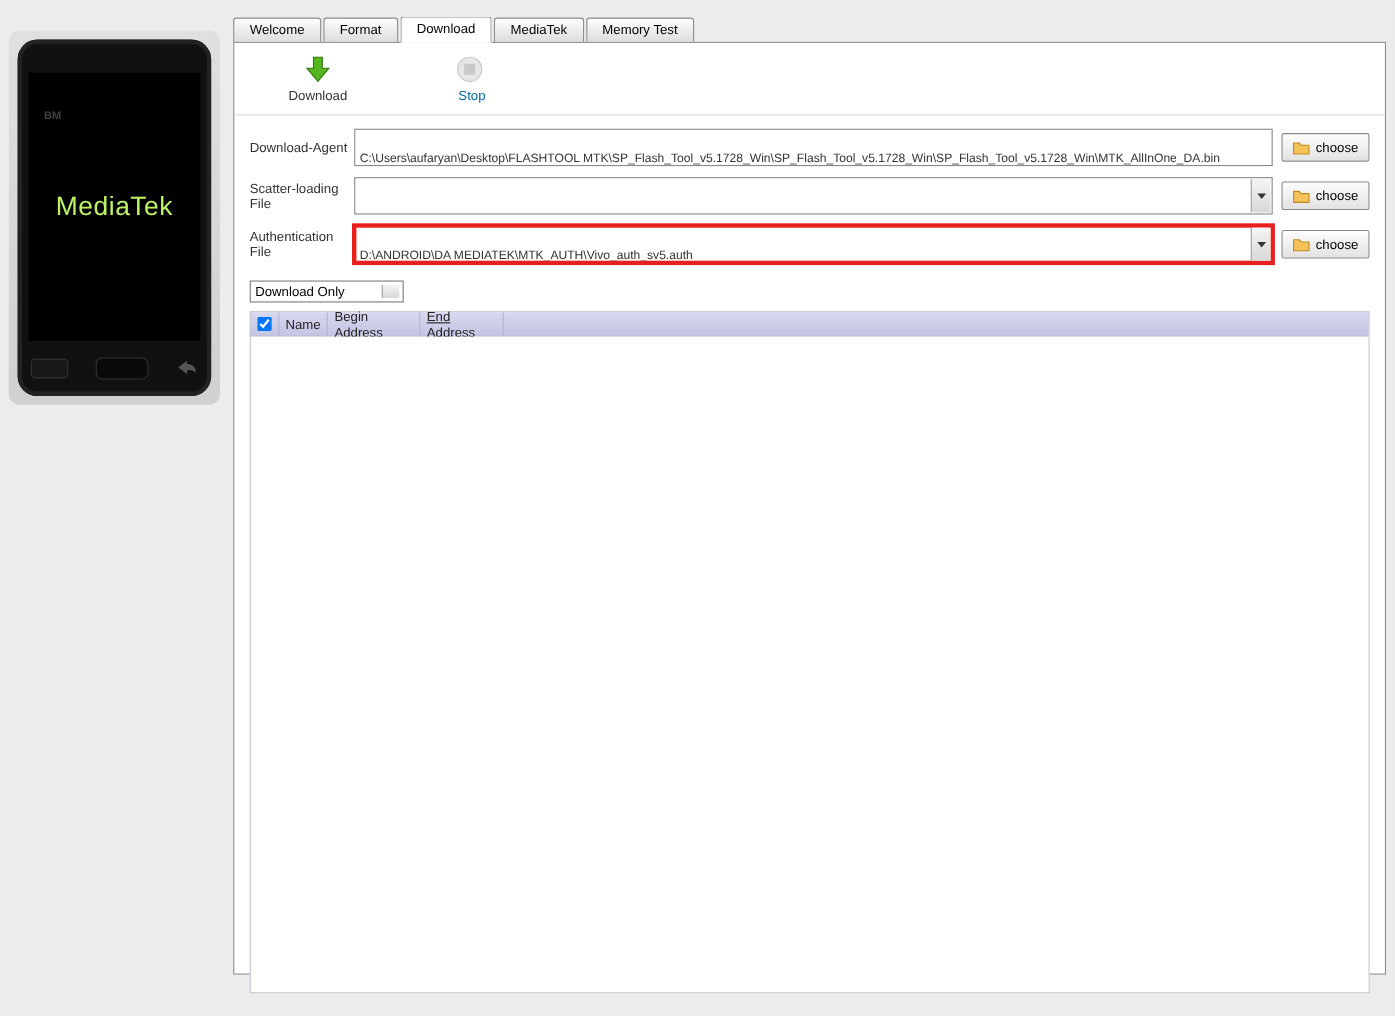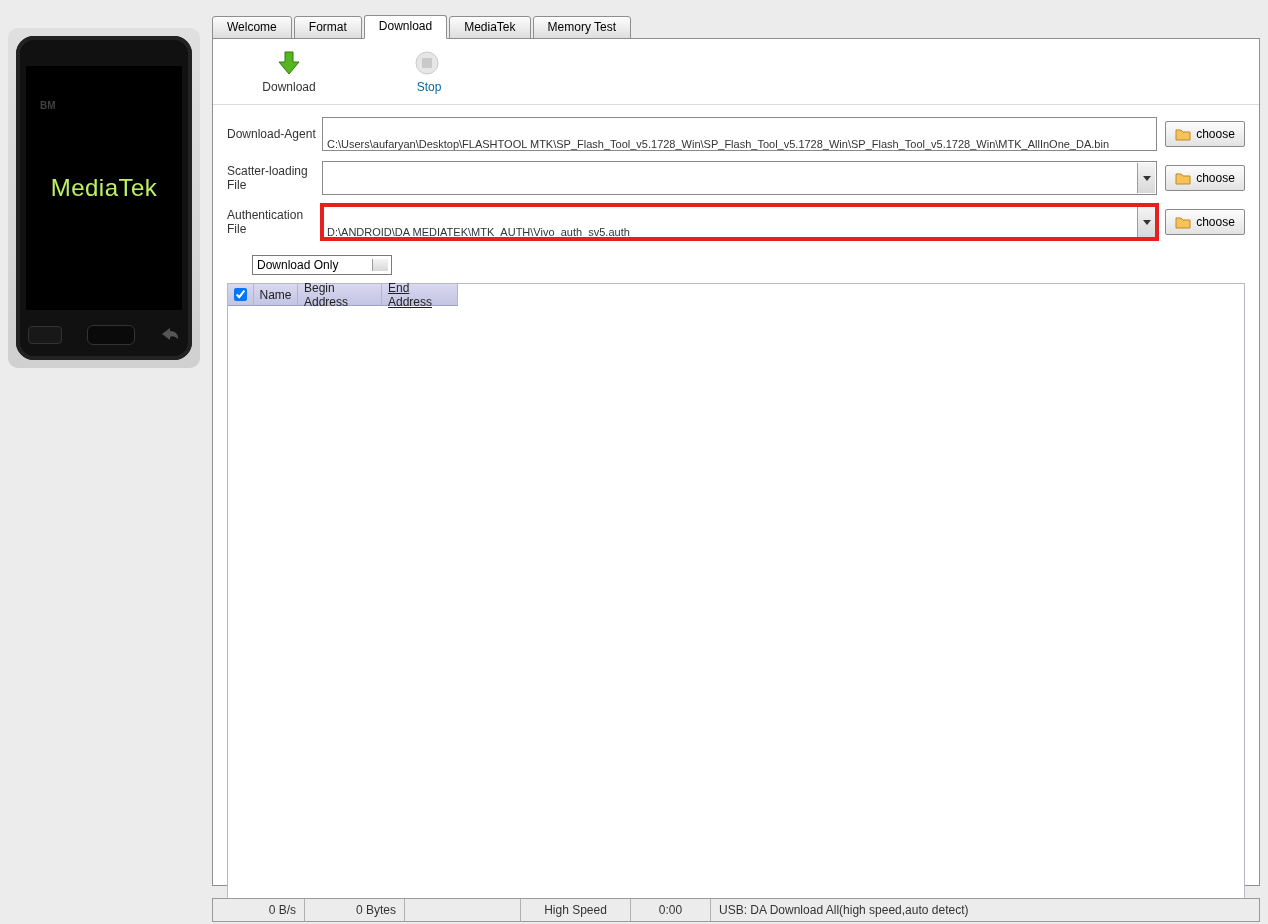--- a/index.html
+++ b/index.html
@@ -153,21 +153,21 @@
   display:flex; align-items:center; justify-content:center;
   gap:5px;
   cursor:pointer;
   font-size:12px;
 }
 .folder-icon { width:16px; height:13px; }
 .highlight-red {
   outline: 4px solid #e71f1f;
   outline-offset: -2px;
 }
-.mode-row { padding: 0 14px 6px 14px; margin-left: 25px; }
+.mode-row { padding: 0 14px 6px 14px; }
 .mode-select {
   width: 140px; height: 20px;
   border: 1px solid #7a7a7a;
   background: #fff;
   font-size: 12px;
   display:flex; align-items:center; padding:0 4px;
   position:relative;
 }
 .mode-select:after {
   content:""; position:absolute; right:3px; top:3px; bottom:3px;
@@ -179,21 +179,21 @@
   position:absolute; right:7px; top:7px;
   border-left:4px solid transparent;
   border-right:4px solid transparent;
   border-top:5px solid #333;
 }
 
 .grid {
   margin: 2px 14px 4px 14px;
   border: 1px solid #b8b8c8;
   height: 620px;
-  display:flex; 
+  display:flex; flex-direction:column;
   background:#fff;
 }
 .grid-head {
   display:flex;
   height: 22px;
   background: linear-gradient(#d8d8f0,#c4c4e4);
   border-bottom: 1px solid #a0a0c0;
 }
 .gh {
   border-right: 1px solid #b4b4d0;
@@ -348,21 +348,13 @@
             <input type="checkbox" checked="" style="">
           </div>
         <div class="gh name">Name</div>
         <div class="gh begin">Begin Address</div>
         <div class="gh end">End Address</div>
       </div>
       <div class="grid-body"></div>
     </div>
   </div>
 
-  <div class="status-outer">
-    <div class="scell first">0 B/s</div>
-    <div class="scell bytes">0 Bytes</div>
-    <div class="scell empty"></div>
-    <div class="scell speed">High Speed</div>
-    <div class="scell time">0:00</div>
-    <div class="scell usb">USB: DA Download All(high speed,auto detect)</div>
-  </div>
 </div>
 
 </body></html>

